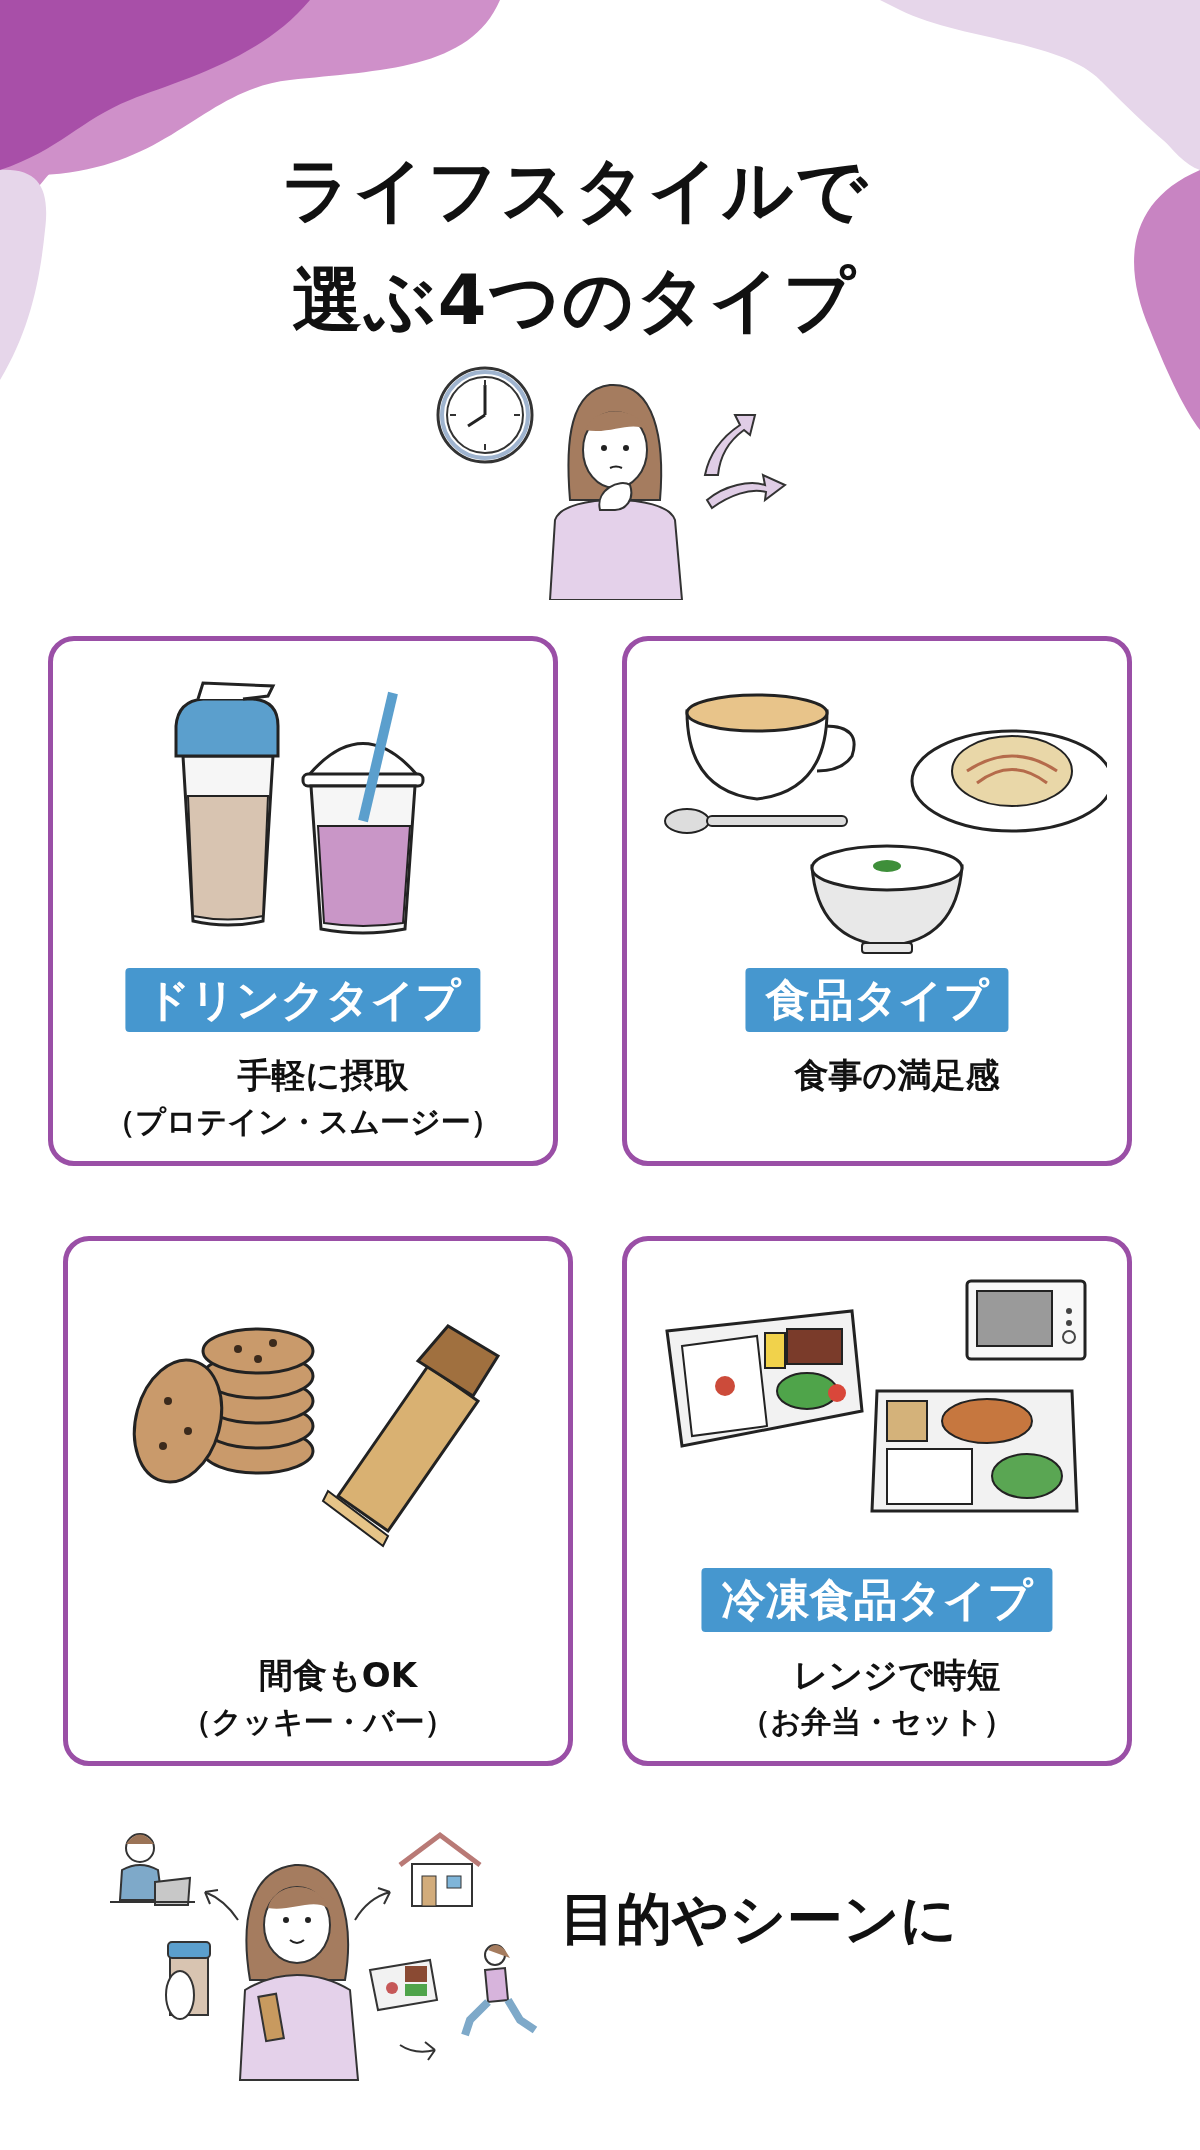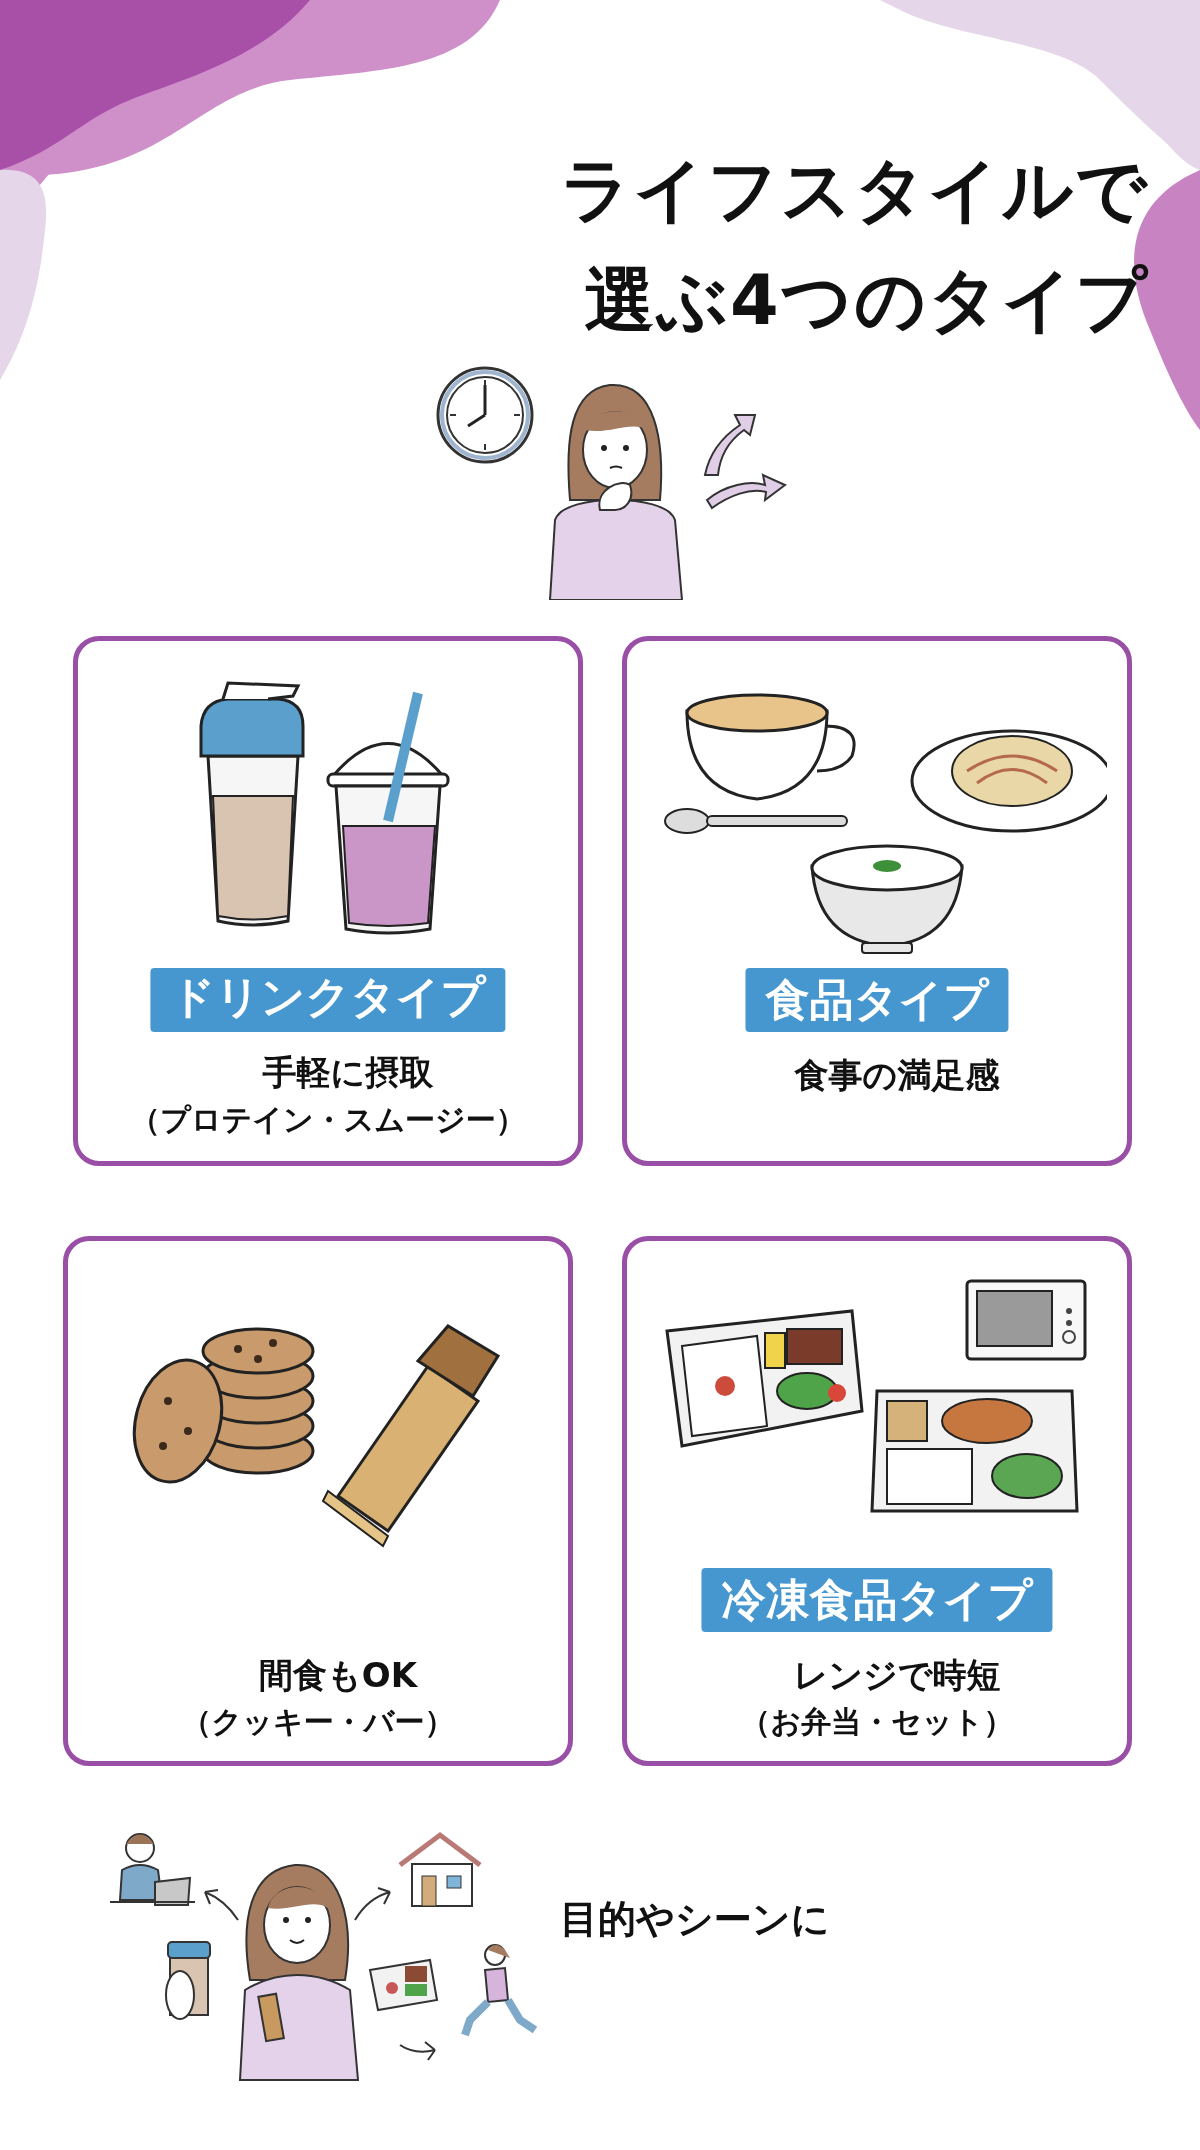--- a/index.html
+++ b/index.html
@@ -1,26 +1,26 @@
 <!DOCTYPE html>
 <html><head>
 <meta charset="utf-8">
 <style>
   html,body{margin:0;padding:0;}
   body{width:1200px;height:2150px;position:relative;overflow:hidden;background:#ffffff;font-family:"DejaVu Sans","Liberation Sans",sans-serif;color:#111;}
   .bg{position:absolute;left:0;top:0;width:1200px;height:2150px;z-index:0;}
-  .title{position:absolute;left:0;top:135px;width:1149px;text-align:right;font-weight:bold;font-size:70px;line-height:110px;letter-spacing:2px;z-index:2;}
+  .title{position:absolute;left:0;top:135px;width:1149px;text-align:center;font-weight:bold;font-size:70px;line-height:110px;letter-spacing:2px;z-index:2;}
   .hero{position:absolute;left:420px;top:360px;width:380px;height:240px;z-index:2;}
   .card{position:absolute;width:510px;height:530px;border:5px solid #9a4fa6;border-radius:26px;background:#fff;box-sizing:border-box;z-index:2;}
   .card .illus{position:absolute;left:20px;top:30px;width:460px;height:300px;}
   .card .tag{position:absolute;left:50%;transform:translateX(-50%);top:327px;background:#4697cf;color:#fff;font-weight:bold;font-size:44px;line-height:64px;padding:0 20px;border-radius:4px;white-space:nowrap;}
   .card .sub1{position:absolute;left:0;width:100%;top:410px;text-align:center;font-weight:bold;font-size:34px;line-height:48px;padding-left:20px;}
   .card .sub2{position:absolute;left:0;width:100%;top:458px;text-align:center;font-weight:bold;font-size:30px;line-height:46px;}
   .bottom-illus{position:absolute;left:100px;top:1820px;width:450px;height:300px;z-index:2;}
-  .bottom-text{position:absolute;left:560px;top:1880px;font-weight:bold;font-size:38px;line-height:78px;z-index:2;}
+  .bottom-text{position:absolute;left:560px;top:1880px;font-weight:bold;font-size:56px;line-height:78px;z-index:2;}
 </style>
 </head>
 <body>
 
 <svg class="bg" viewBox="0 0 1200 2150">
   <path d="M0,0 L250,0 C230,40 180,90 120,120 C60,150 20,200 0,260 Z" fill="#cf90c9"></path>
   <path d="M0,0 L500,0 C470,70 380,70 290,80 C200,90 170,170 40,175 C20,176 8,176 0,176 Z" fill="#cf90c9"></path>
   <path d="M0,0 L310,0 C260,60 180,80 130,100 C80,120 60,150 0,170 Z" fill="#a84fa8"></path>
   <path d="M0,170 C40,168 50,190 45,230 C40,280 30,330 0,380 Z" fill="#e6d6ea"></path>
   <path d="M880,0 L1200,0 L1200,170 C1160,140 1130,110 1100,80 C1060,40 960,40 900,10 Z" fill="#e6d6ea"></path>
@@ -56,21 +56,21 @@
     <path d="M190,108 Q196,105 202,108" stroke="#222" stroke-width="2" fill="none"></path>
     <path d="M130,240 L135,160 C140,145 170,140 195,140 C220,140 250,145 255,160 L262,240 Z" fill="#e4d1ea" stroke="#333" stroke-width="2"></path>
     <path d="M180,150 C175,130 200,118 210,125 C215,140 205,150 195,150 Z" fill="#fff" stroke="#333" stroke-width="2"></path>
   </g>
   <g fill="#e0cde6" stroke="#333" stroke-width="2">
     <path d="M285,115 C290,90 305,75 320,65 L315,55 L335,55 L330,75 L324,70 C310,80 300,95 298,115 Z"></path>
     <path d="M287,140 C305,125 330,120 345,125 L343,115 L365,125 L345,140 L346,132 C330,128 310,135 292,148 Z"></path>
   </g>
 </svg>
 
-<div class="card" style="left:73px;top:636px;font-family:Liberation Mono, monospace;">
+<div class="card" style="left:48px;top:636px;">
   <svg class="illus" viewBox="0 0 460 300">
     <g>
       <path d="M110,85 L200,85 L190,250 Q155,258 120,250 Z" fill="#f6f6f6" stroke="#222" stroke-width="3"></path>
       <path d="M115,125 L195,125 L190,245 Q155,252 120,245 Z" fill="#d8c4b1" stroke="#222" stroke-width="2"></path>
       <path d="M103,55 Q105,30 130,28 L180,28 Q205,30 205,55 L205,85 L103,85 Z" fill="#5b9fcd" stroke="#222" stroke-width="3"></path>
       <path d="M125,28 L130,12 L200,15 L195,25 L170,28" fill="#fff" stroke="#222" stroke-width="3"></path>
     </g>
     <g>
       <path d="M235,105 Q290,40 345,105 Z" fill="#fff" stroke="#222" stroke-width="3"></path>
       <rect x="230" y="103" width="120" height="12" rx="5" fill="#fff" stroke="#222" stroke-width="3"></rect>

